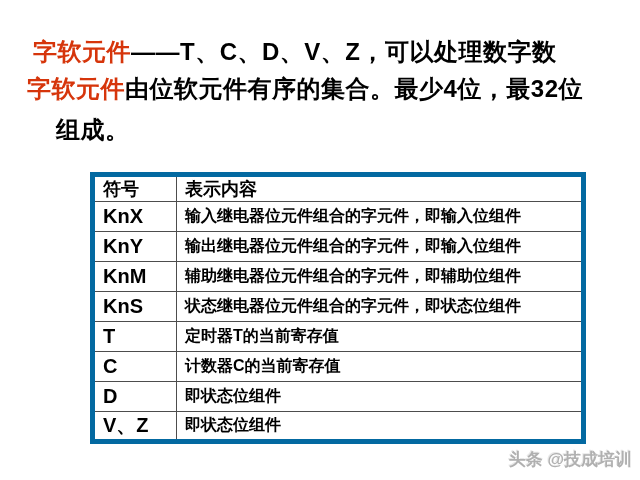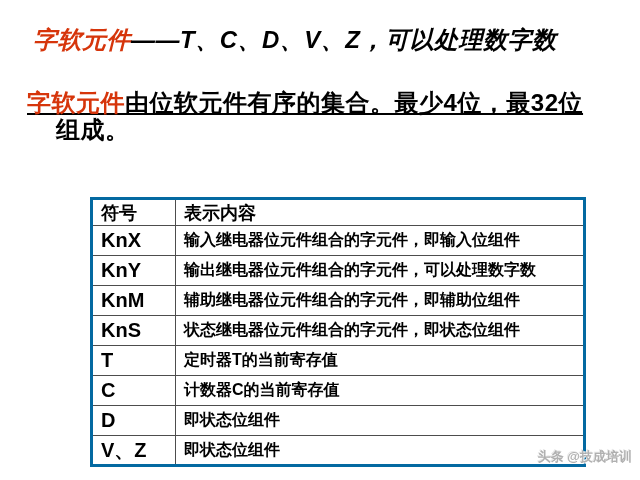--- a/index.html
+++ b/index.html
@@ -18,58 +18,58 @@
   .intro-line {
     position: absolute;
     font-size: 24px;
     font-weight: 700;
     color: #000000;
     white-space: nowrap;
     letter-spacing: 0.5px;
     line-height: 1.2;
   }
   .intro-line .hl { color: #d6350b; }
-  #line1 { left: 33px; top: 26px; font-style: italic; }
+  #line1 { left: 33px; top: 38px; }
   #line2 { left: 17px; top: 57px; }
-  #line3 { left: 27px; top: 89px; text-decoration: underline; }
+  #line3 { left: 27px; top: 75px; }
   #line4 { left: 56px; top: 116px; }
 
   
   table.dev-table {
     position: absolute;
     left: 90px; top: 172px;
     width: 496px;
     border-collapse: collapse;
     table-layout: fixed;
   }
   table.dev-table, table.dev-table td, table.dev-table th {
     border: 1px solid #4d4d4d;
   }
-  table.dev-table { border: 3px solid #0369a1; margin-top: 25px; }
+  table.dev-table { border: 5px solid #0369a1; }
   table.dev-table th, table.dev-table td {
     font-weight: 700;
     color: #000000;
     text-align: left;
     vertical-align: middle;
     padding: 0 0 0 8px;
     overflow: hidden;
     white-space: nowrap;
   }
   .col-symbol { width: 84px; }
   tr.hdr       { height: 27px; }
   tr.data-row  { height: 30px; }
   .sym-cell     { font-size: 20px; font-family: "Liberation Sans", sans-serif; }
   .content-cell { font-size: 16px; letter-spacing: 0px; }
   th.hdr-cell   { font-size: 18px; }
 
   
   .watermark {
     position: absolute;
     right: 8px; top: 448px;
-    font-size: 13px;
+    font-size: 17px;
     font-weight: 700;
     color: #b0b0b0;
     text-shadow: 1px 1px 0 #ffffff, -1px -1px 0 #e8e8e8;
     white-space: nowrap;
   }
 </style>
 </head>
 <body>
 
 <div class="slide">
@@ -96,21 +96,21 @@
       <tr class="hdr">
         <th class="hdr-cell">符号</th>
         <th class="hdr-cell">表示内容</th>
       </tr>
       <tr class="data-row">
         <td class="sym-cell">KnX</td>
         <td class="content-cell">输入继电器位元件组合的字元件，即输入位组件</td>
       </tr>
       <tr class="data-row">
         <td class="sym-cell">KnY</td>
-        <td class="content-cell">输出继电器位元件组合的字元件，可以处理数字数</td>
+        <td class="content-cell">输出继电器位元件组合的字元件，即输入位组件</td>
       </tr>
       <tr class="data-row">
         <td class="sym-cell">KnM</td>
         <td class="content-cell">辅助继电器位元件组合的字元件，即辅助位组件</td>
       </tr>
       <tr class="data-row">
         <td class="sym-cell">KnS</td>
         <td class="content-cell">状态继电器位元件组合的字元件，即状态位组件</td>
       </tr>
       <tr class="data-row">

